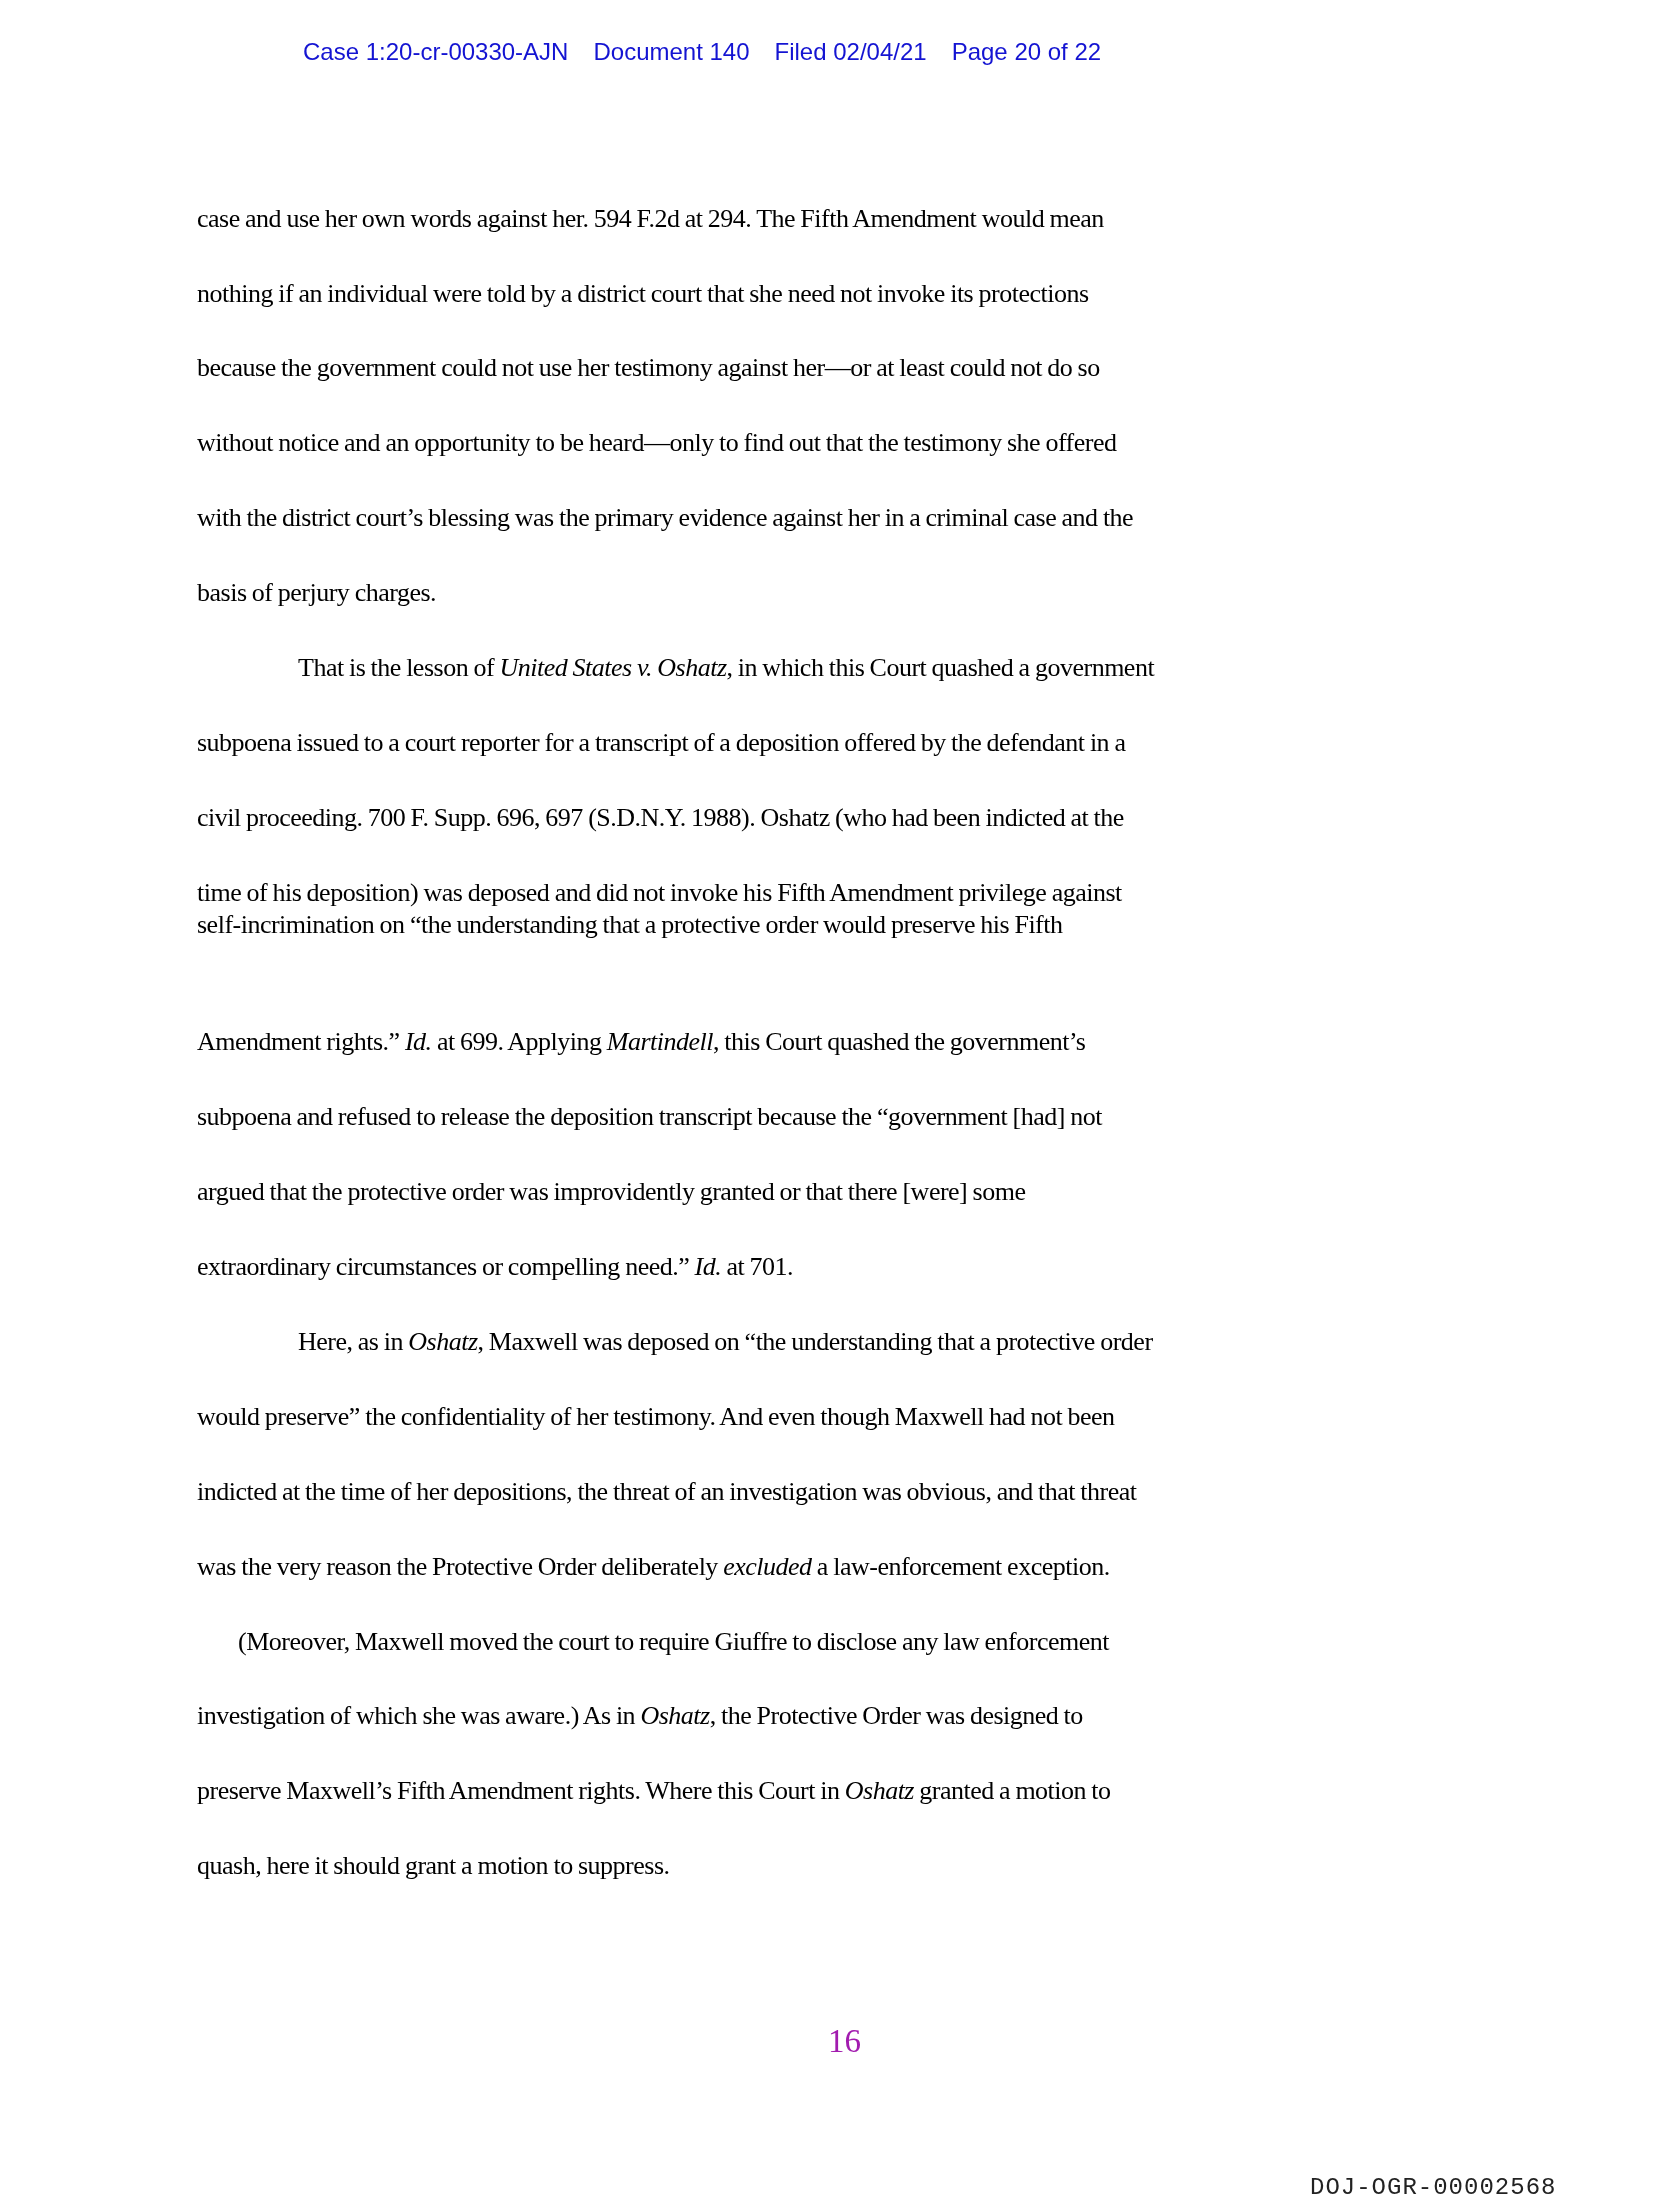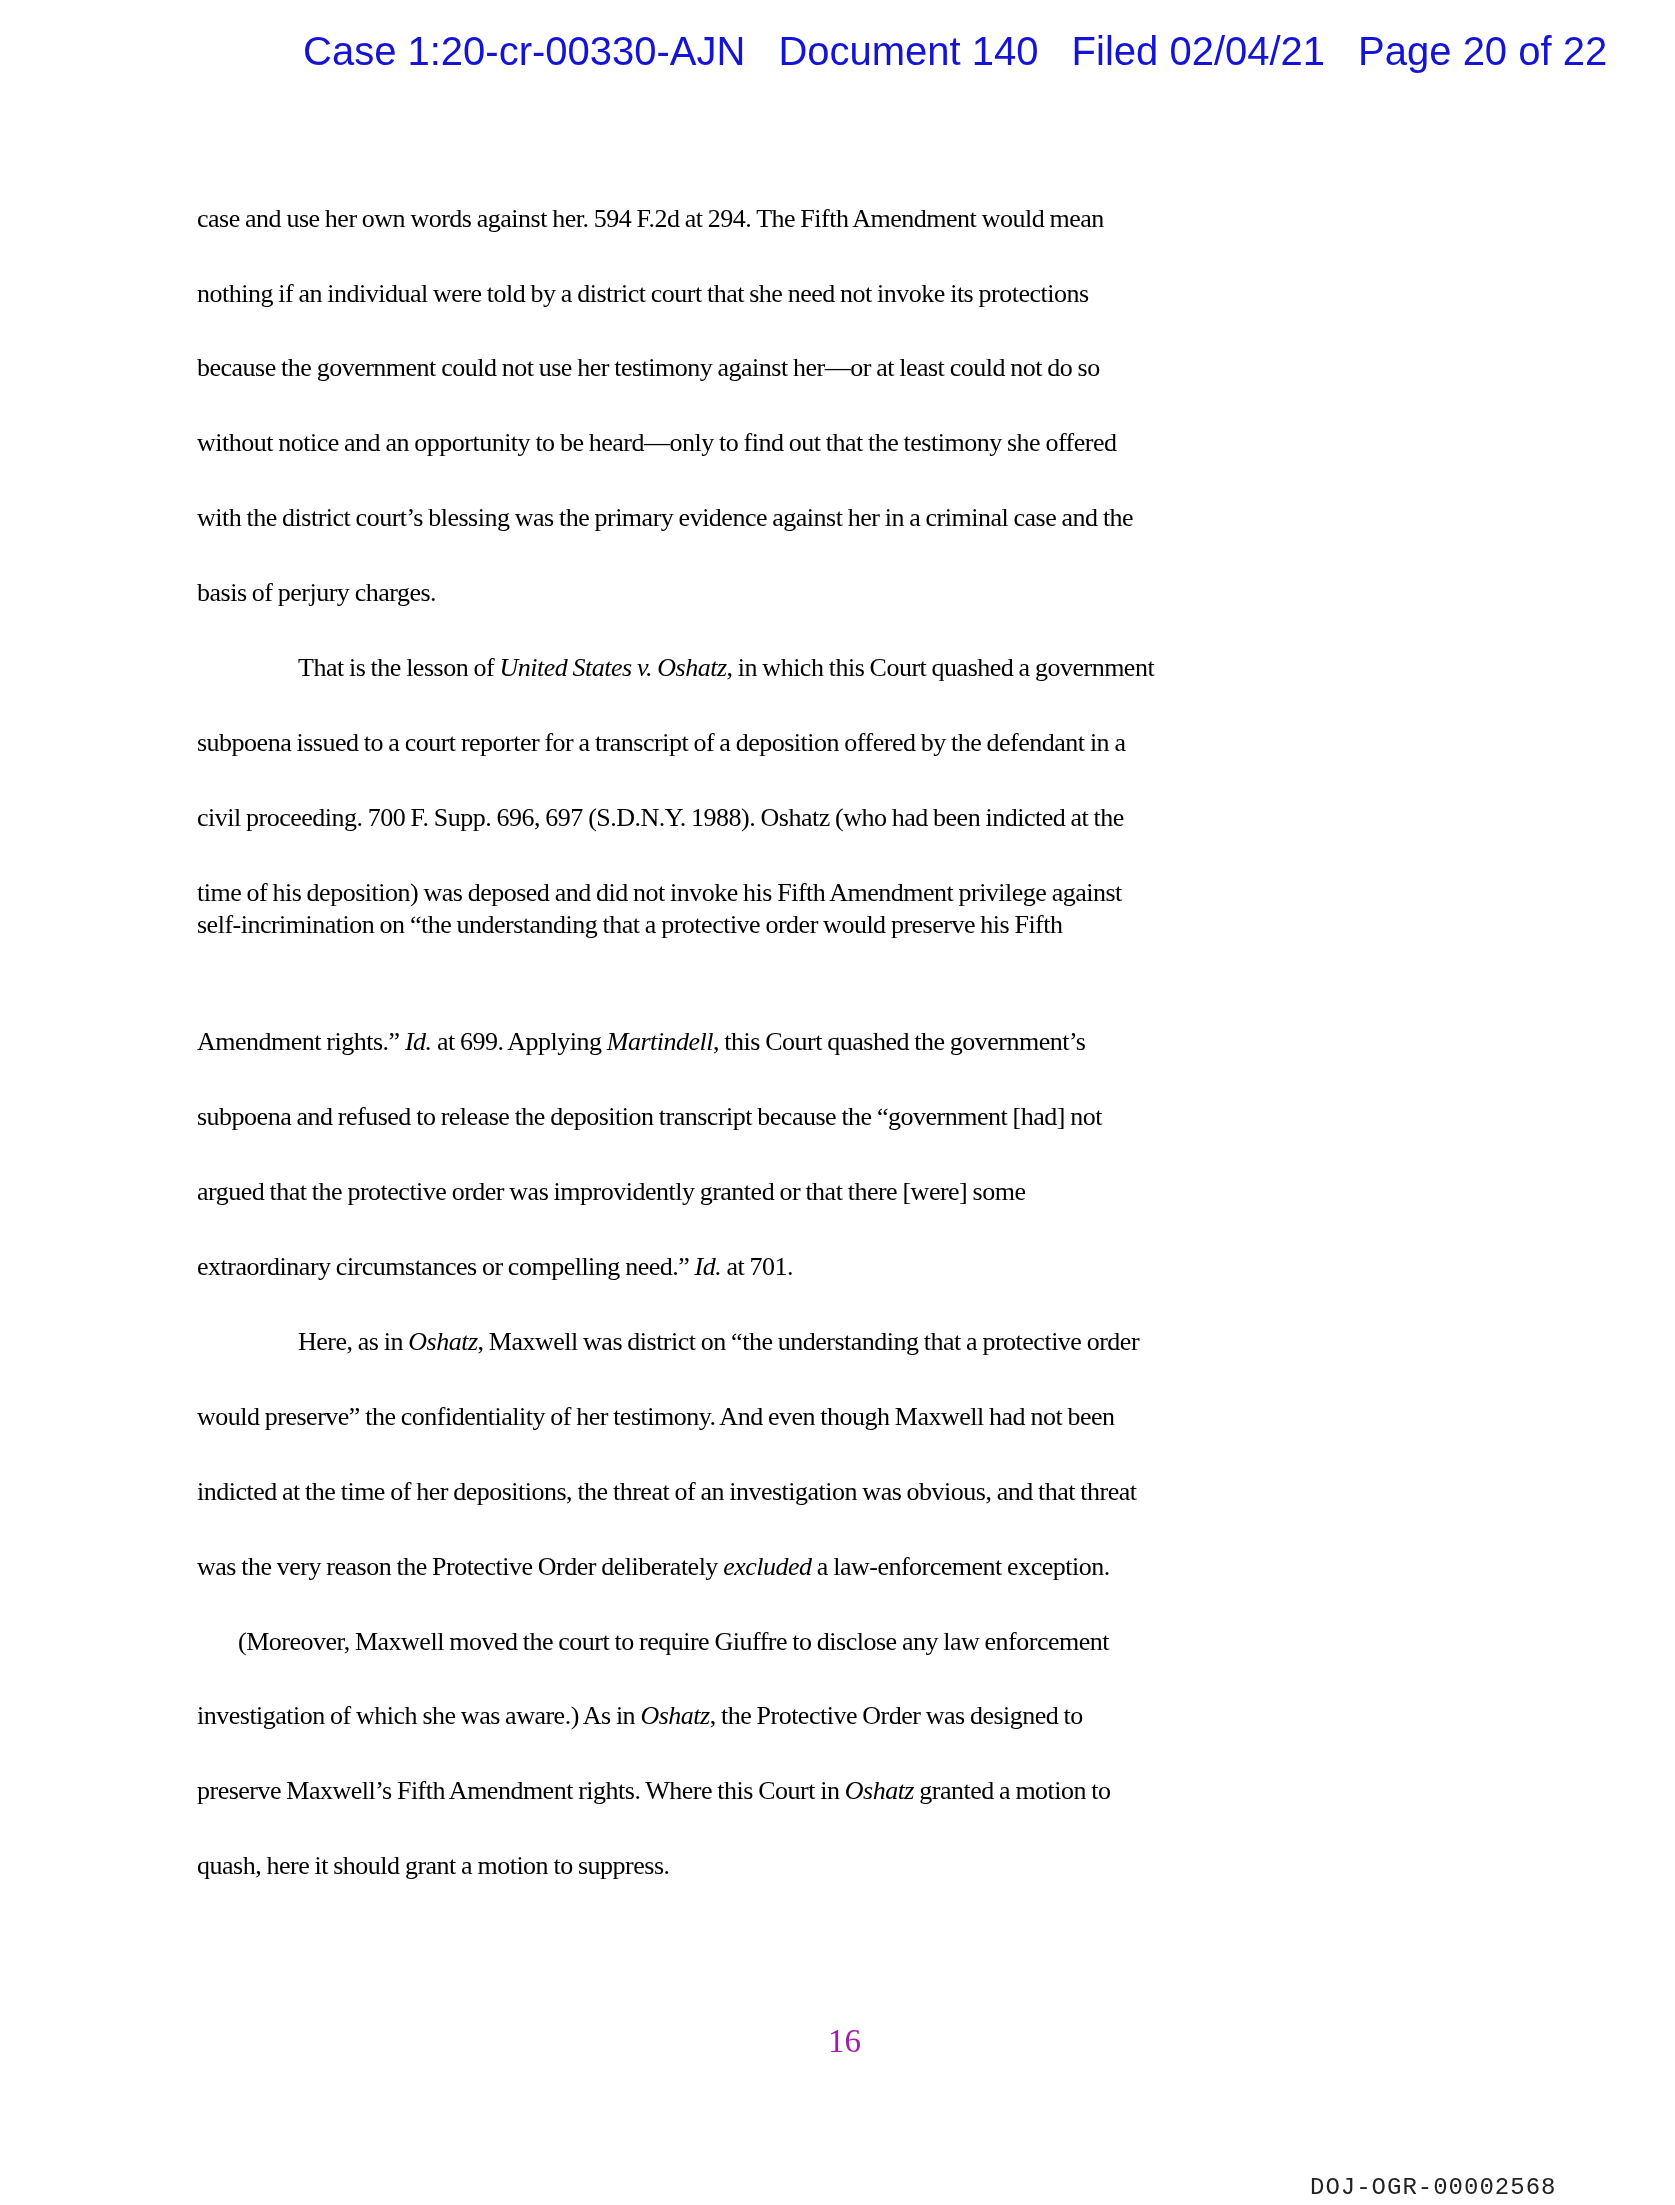--- a/index.html
+++ b/index.html
@@ -1,21 +1,21 @@
 <!DOCTYPE html>
 <html style="font-size:10.5px"><head>
 <meta charset="utf-8">
 <style>
   html, body { margin: 0; padding: 0; background: #ffffff; }
   body { width: 1675px; height: 2205px; position: relative; overflow: hidden; }
   .page { position: absolute; left: 0; top: 0; width: 1675px; height: 2205px; background: #ffffff; }
   .header {
     position: absolute; left: 303px; top: 33px; height: 37px;
-    font-family: "Liberation Sans", sans-serif; font-size: 40px; line-height: 37px;
-    color: #1414d2; white-space: nowrap; display: flex; gap: 8px;
+    font-family: "Liberation Sans", sans-serif; font-size: 24px; line-height: 37px;
+    color: #1414d2; white-space: nowrap; display: flex; gap: 0;
   }
   .header span { display: inline-block; }
   .header .seg + .seg { margin-left: 25px; }
   .body-line {
     position: absolute; left: 197px; height: 33px;
     font-family: "Liberation Serif", serif; font-size: 26px; line-height: 33px;
     color: #000000; white-space: nowrap; letter-spacing: -0.5px; word-spacing: -0.7px;
   }
   .body-line.indent { left: 298px; }
   .body-line i { font-style: italic; }
@@ -49,21 +49,21 @@
       <div class="body-line" style="top: 576px;"><span>basis of perjury charges.</span></div>
       <div class="body-line indent" style="top: 651px;"><span>That is the lesson of </span><i>United States v. Oshatz</i><span>, in which this Court quashed a government</span></div>
       <div class="body-line" style="top: 726px;"><span>subpoena issued to a court reporter for a transcript of a deposition offered by the defendant in a</span></div>
       <div class="body-line" style="top: 801px;"><span>civil proceeding. 700 F. Supp. 696, 697 (S.D.N.Y. 1988). Oshatz (who had been indicted at the</span></div>
       <div class="body-line" style="top: 876px;"><span>time of his deposition) was deposed and did not invoke his Fifth Amendment privilege against</span></div>
       <div class="body-line" style="top: 908px;"><span>self-incrimination on “the understanding that a protective order would preserve his Fifth</span></div>
       <div class="body-line" style="top: 1025px;"><span>Amendment rights.” </span><i>Id.</i><span> at 699. Applying </span><i>Martindell</i><span>, this Court quashed the government’s</span></div>
       <div class="body-line" style="top: 1100px;"><span>subpoena and refused to release the deposition transcript because the “government [had] not</span></div>
       <div class="body-line" style="top: 1175px;"><span>argued that the protective order was improvidently granted or that there [were] some</span></div>
       <div class="body-line" style="top: 1250px;"><span>extraordinary circumstances or compelling need.” </span><i>Id.</i><span> at 701.</span></div>
-      <div class="body-line indent" style="top: 1325px;"><span>Here, as in </span><i>Oshatz</i><span>, Maxwell was district on “the understanding that a protective order</span></div>
+      <div class="body-line indent" style="top: 1325px;"><span>Here, as in </span><i>Oshatz</i><span>, Maxwell was deposed on “the understanding that a protective order</span></div>
       <div class="body-line" style="top: 1400px;"><span>would preserve” the confidentiality of her testimony. And even though Maxwell had not been</span></div>
       <div class="body-line" style="top: 1475px;"><span>indicted at the time of her depositions, the threat of an investigation was obvious, and that threat</span></div>
       <div class="body-line" style="top: 1550px;"><span>was the very reason the Protective Order deliberately </span><i>excluded</i><span> a law-enforcement exception.</span></div>
       <div class="body-line" style="top: 1625px; margin-left: 41px;"><span>(Moreover, Maxwell moved the court to require Giuffre to disclose any law enforcement</span></div>
       <div class="body-line" style="top: 1699px;"><span>investigation of which she was aware.) As in </span><i>Oshatz</i><span>, the Protective Order was designed to</span></div>
       <div class="body-line" style="top: 1774px;"><span>preserve Maxwell’s Fifth Amendment rights. Where this Court in </span><i>Oshatz</i><span> granted a motion to</span></div>
       <div class="body-line" style="top: 1849px;"><span>quash, here it should grant a motion to suppress.</span></div>
     </div>
 
   <div class="page-number">16</div>

